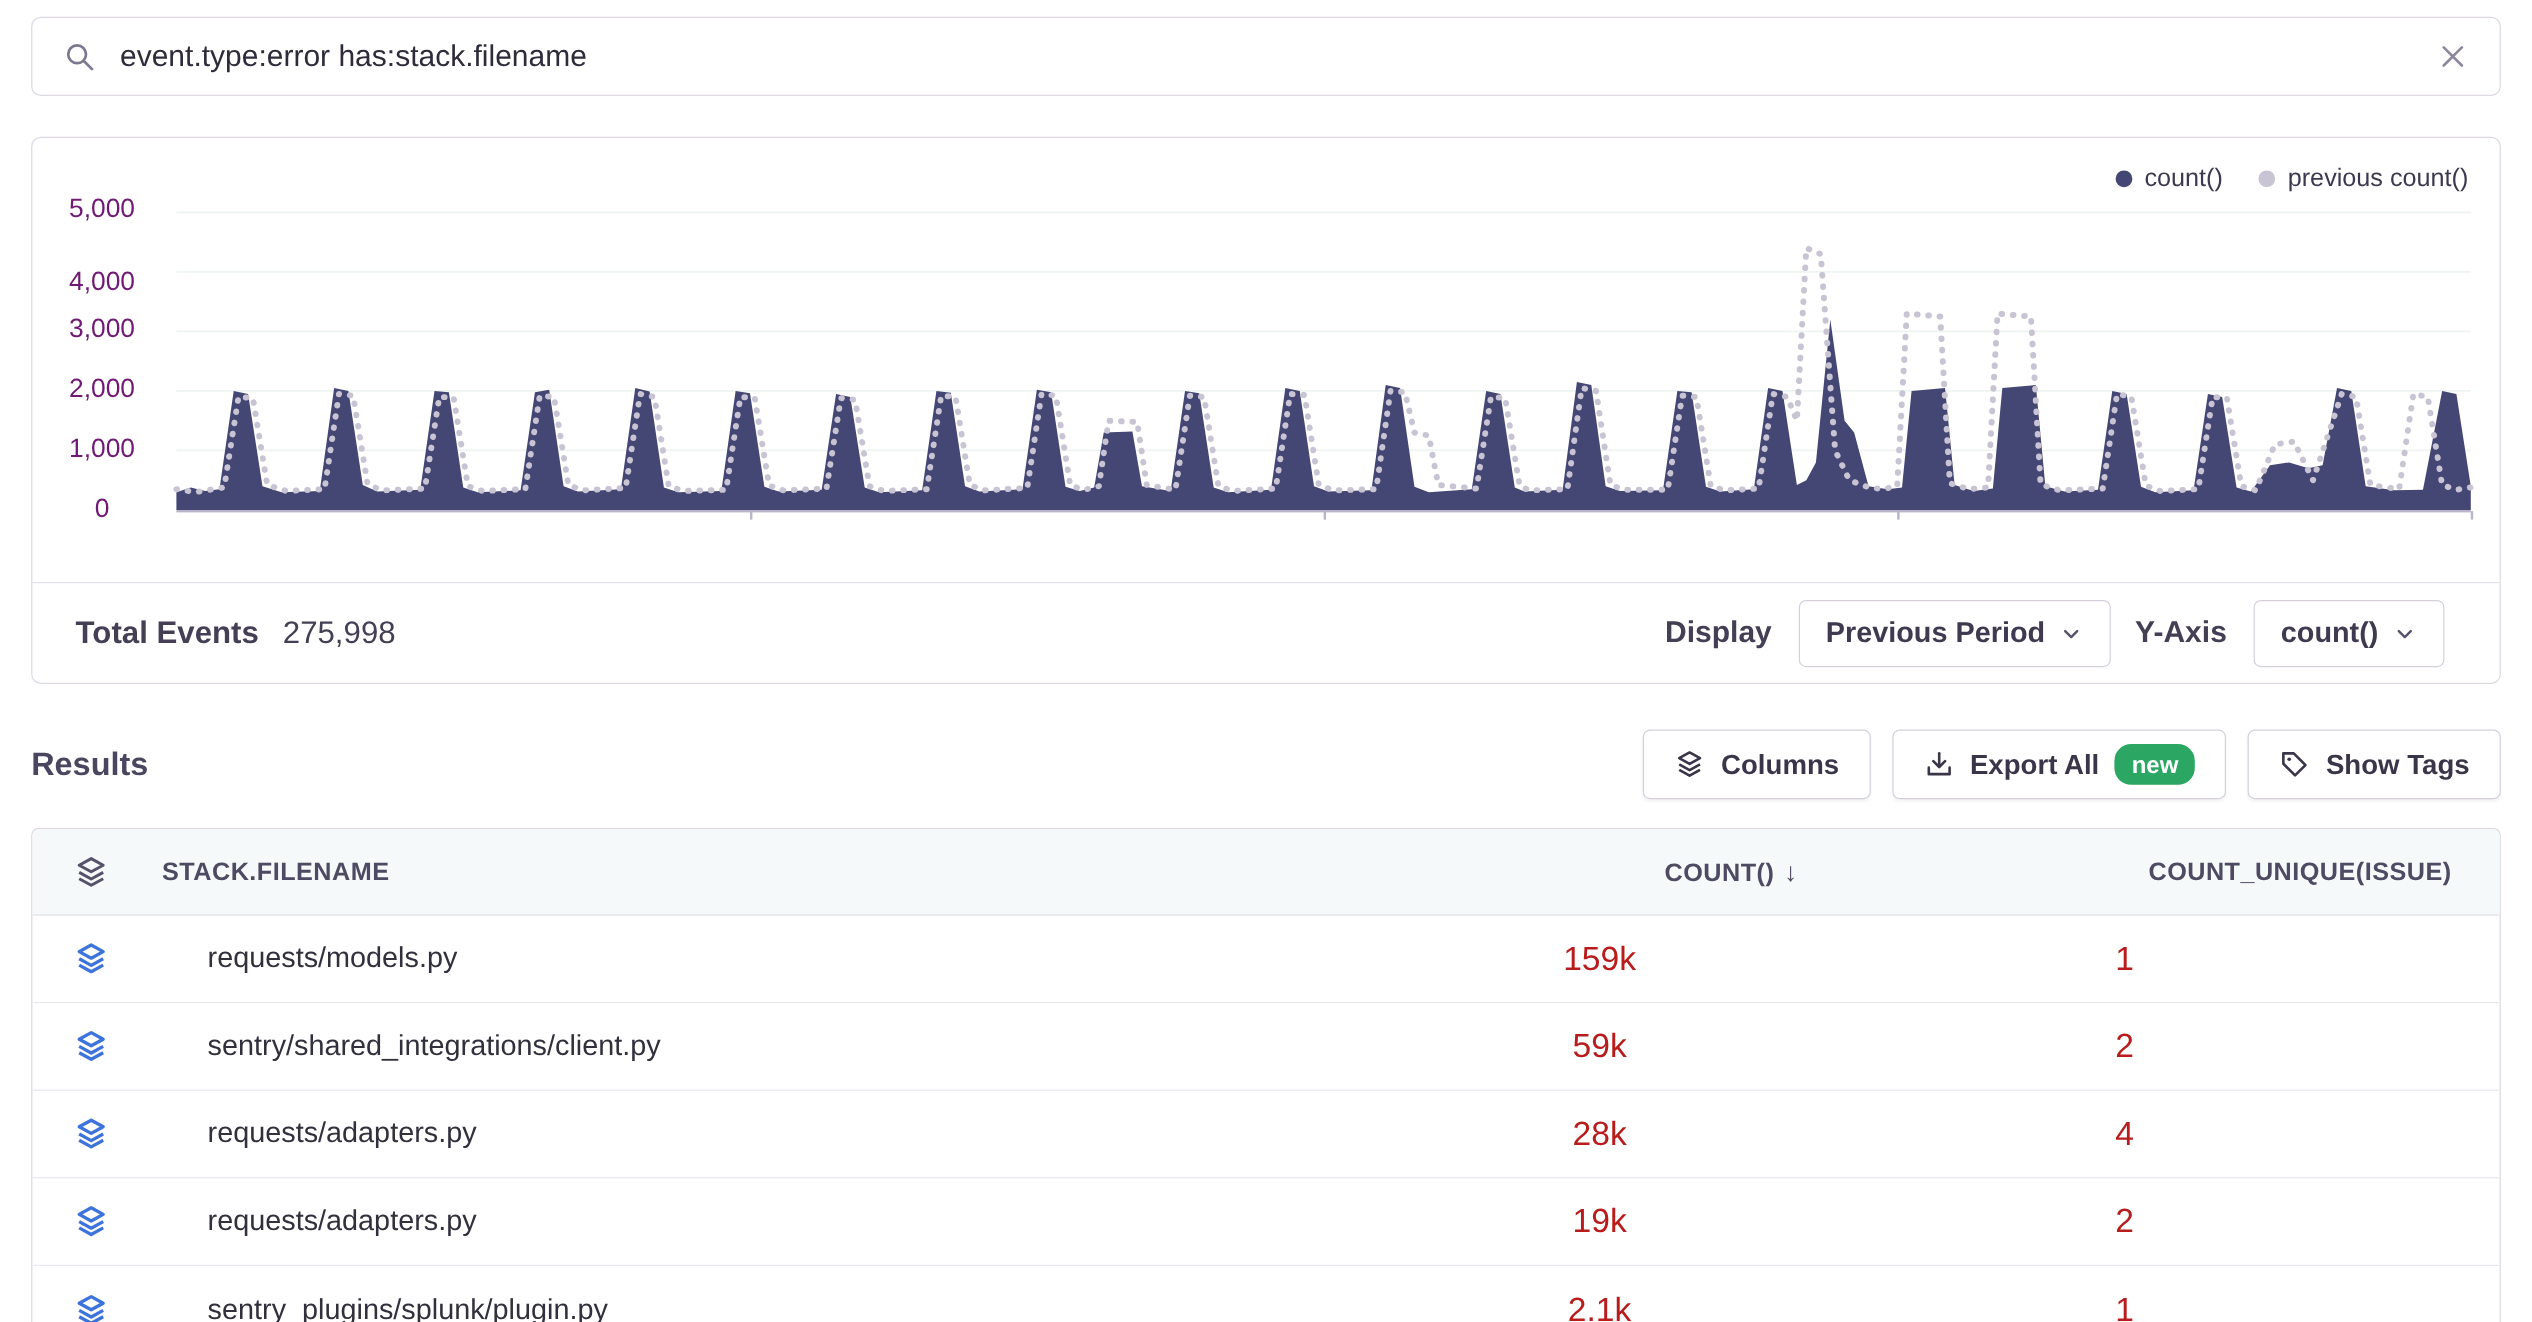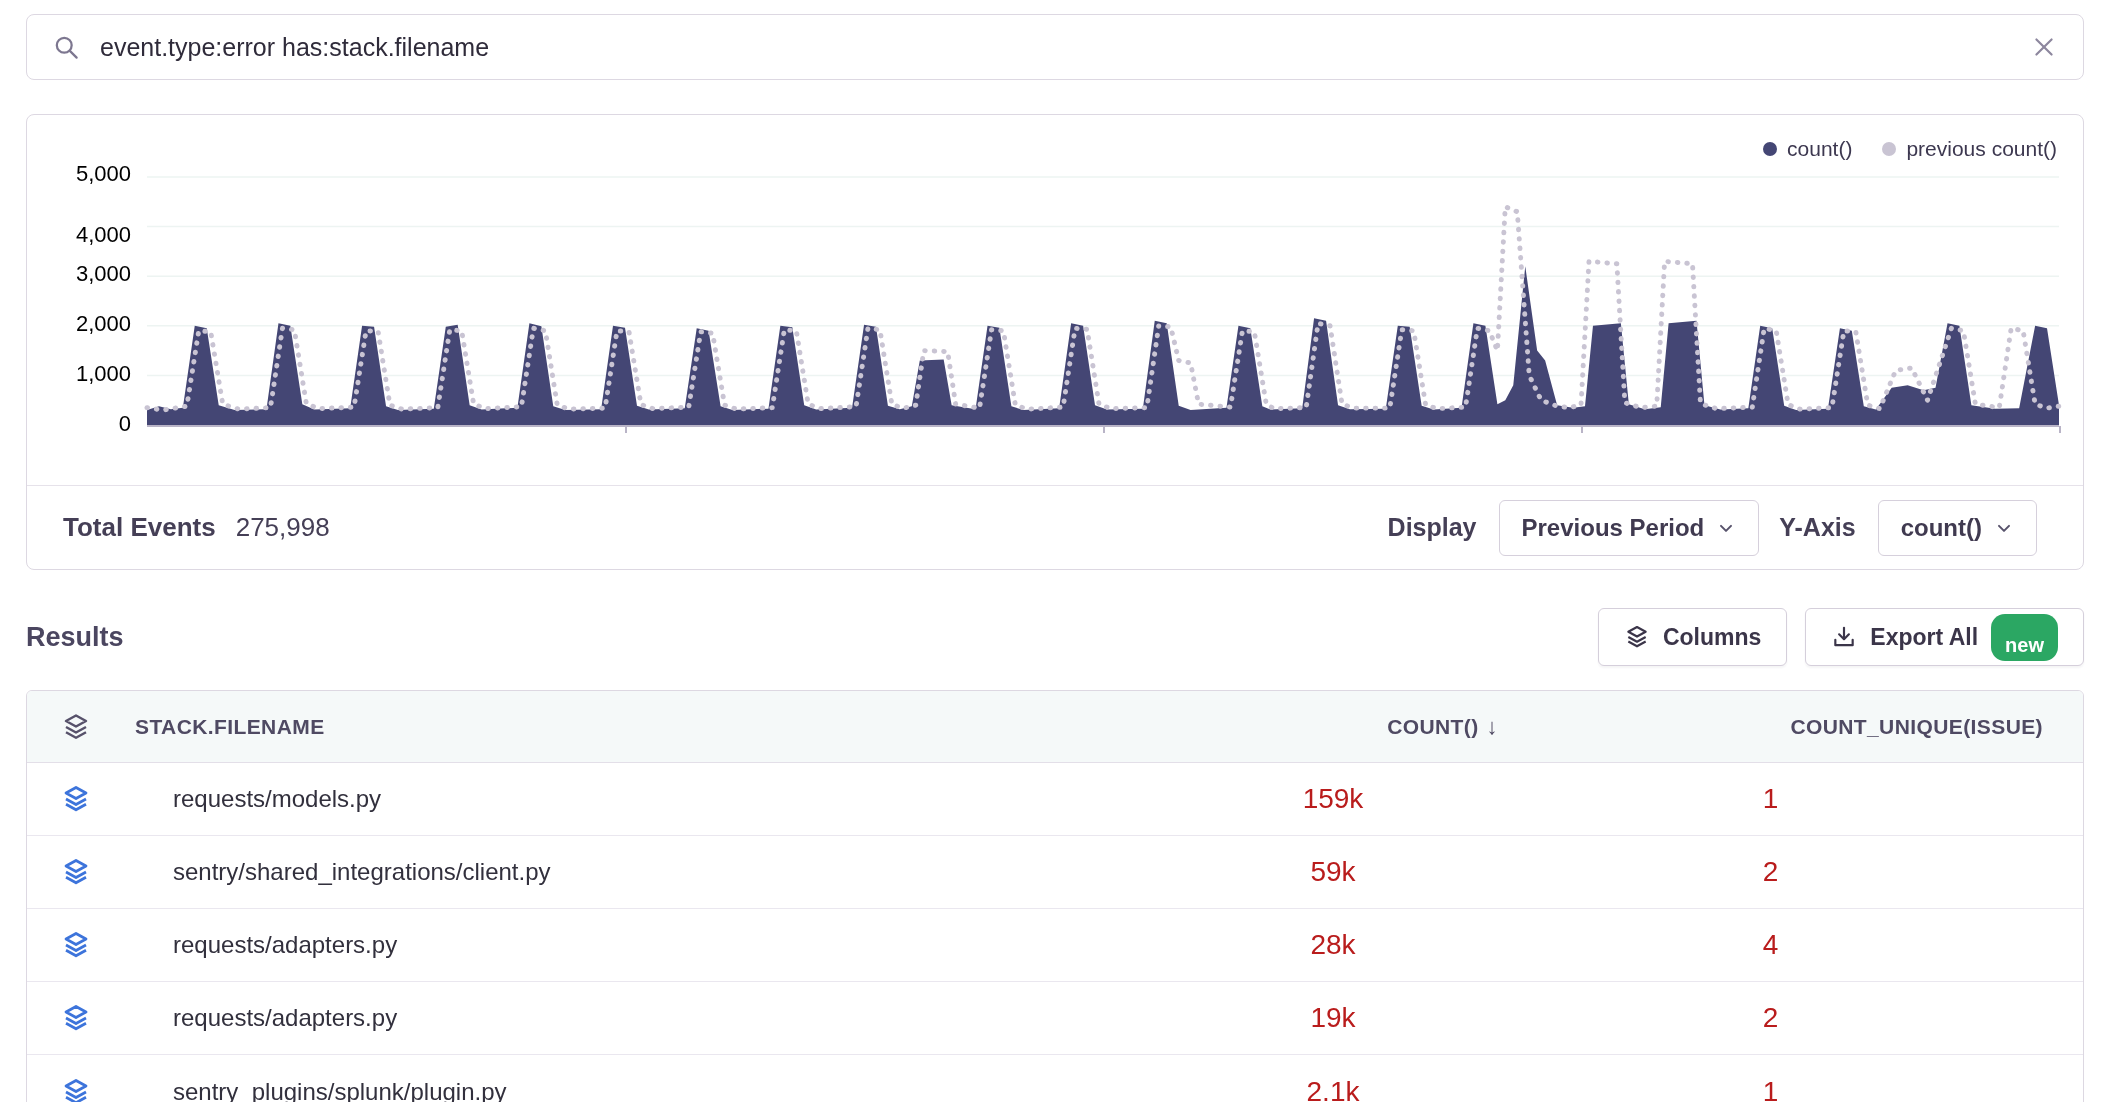--- a/index.html
+++ b/index.html
@@ -14,22 +14,22 @@
   .icon { flex:none; display:inline-flex; }
 
   
   .chart-panel { margin-top:34px; height:456px; position:relative; }
   .chart-block { position:relative; height:372px; }
   .legend { position:absolute; top:22px; right:26px; display:flex; gap:30px; align-items:center; z-index:3; }
   .legend-item { display:flex; align-items:center; gap:10px; font-size:21px; color:#3d3850; cursor:pointer; }
   .legend-item .dot { width:14px; height:14px; border-radius:50%; display:inline-block; }
   .plot { position:absolute; left:120px; right:24px; top:62px; height:250px; border-bottom:2px solid #b9b4c7; }
   .plot svg { position:absolute; left:0; top:0; width:100%; height:100%; overflow:visible; }
-  .y-tick { position:absolute; right:calc(100% + 16px); width:92px; text-align:right;
-            font-size:22px; color:#000000; line-height:1; }
+  .y-tick { position:absolute; right:calc(100% + 16px); width:92px; text-align:center;
+            font-size:22px; color:#701a75; line-height:1; }
   .yt-0{bottom:-10px} .yt-1{bottom:40px} .yt-2{bottom:90px} .yt-3{bottom:140px} .yt-4{bottom:179px} .yt-5{bottom:240px}
   .x-mark { position:absolute; bottom:-8px; width:1.5px; height:7px; background:#b9b4c7; }
   .xm-1{left:25%} .xm-2{left:50%} .xm-3{left:75%} .xm-4{left:100%}
   .x-labels { position:absolute; left:120px; right:24px; top:322px; height:30px; }
   .x-tick { position:absolute; font-size:22px; color:#aba4bb; white-space:nowrap; }
   .xt-1{left:25%; transform:translateX(-50%);} .xt-2{left:50%; transform:translateX(-50%);}
   .xt-3{left:75%; transform:translateX(-50%);} .xt-4{left:100%; transform:translateX(-100%);}
 
   .chart-footer { position:absolute; left:0; right:0; bottom:0; height:84px; border-top:1.5px solid #e6e2ea;
                   display:flex; align-items:center; justify-content:space-between; padding:0 46px 0 36px; }
@@ -44,21 +44,21 @@
 
   
   .results-row { margin:38px 26px 0 26px; display:flex; align-items:center; justify-content:space-between; }
   .results-title { font-size:27px; font-weight:bold; color:#4b4660; }
   .btn-group { display:flex; gap:18px; }
   .btn { display:flex; align-items:center; gap:13px; height:58px; padding:0 25px;
          border:1.5px solid #d5cfdb; border-radius:6px; background:#fff;
          font-size:23px; font-weight:bold; color:#3b3549; cursor:pointer;
          box-shadow:0 2px 2px rgba(60,52,80,0.05); }
   .badge-new { background:#2ba763; color:#fff; font-size:20px; font-weight:bold;
-               padding:21px 14px 6px; border-radius:14px; line-height:1; }
+               padding:8px 14px 6px; border-radius:14px; line-height:1; }
 
   
   .table { margin:24px 26px 0 26px; border:1.5px solid #ddd8e2; border-radius:6px; overflow:hidden; background:#fff; }
   .trow, .thead { display:grid; grid-template-columns:74px 1fr 330px 545px; align-items:center;
                   padding-left:34px; padding-right:40px; }
   .thead { background:#f5f9f9; height:72px; border-bottom:1.5px solid #e3dfe8; }
   .th { font-size:21px; font-weight:bold; color:#4f4a63; letter-spacing:0.4px; cursor:pointer; }
   .th.num, .cell-num { text-align:right; }
   .sort-arrow { font-size:22px; font-weight:normal; margin-left:8px; color:#4f4a63; }
   .trow { height:73px; border-bottom:1.5px solid #eae7ef; cursor:pointer; }
@@ -167,20 +167,29 @@
       <span class="icon">
         <svg width="26" height="26" viewBox="0 0 24 24" fill="none" stroke="#3b3549" stroke-width="2" stroke-linecap="round" stroke-linejoin="round">
           <line x1="12" y1="3.5" x2="12" y2="13.5"></line>
           <polyline points="7.5,9.5 12,14 16.5,9.5"></polyline>
           <polyline points="4,14.5 4,19.5 20,19.5 20,14.5"></polyline>
         </svg>
       </span>
       <span>Export All</span>
       <span class="badge-new">new</span>
     </button>
+    <button class="btn">
+      <span class="icon">
+        <svg width="26" height="26" viewBox="0 0 24 24" fill="none" stroke="#3b3549" stroke-width="2" stroke-linejoin="round">
+          <path d="M3.5 3.5 L11.5 3.5 L20.5 12.5 L12.5 20.5 L3.5 11.5 Z"></path>
+          <circle cx="8" cy="8" r="1.4" fill="#3b3549" stroke="none"></circle>
+        </svg>
+      </span>
+      <span>Show Tags</span>
+    </button>
   </div>
 </div>
 
 <div class="table">
   <div class="thead">
     <span class="cell-icon">
       <svg width="30" height="30" viewBox="0 0 24 24" fill="none" stroke="#57526b" stroke-width="2" stroke-linejoin="round">
         <path d="M12 2.8 L20 7.2 L12 11.6 L4 7.2 Z"></path>
         <path d="M4 12 L12 16.4 L20 12"></path>
         <path d="M4 16.2 L12 20.6 L20 16.2"></path>

